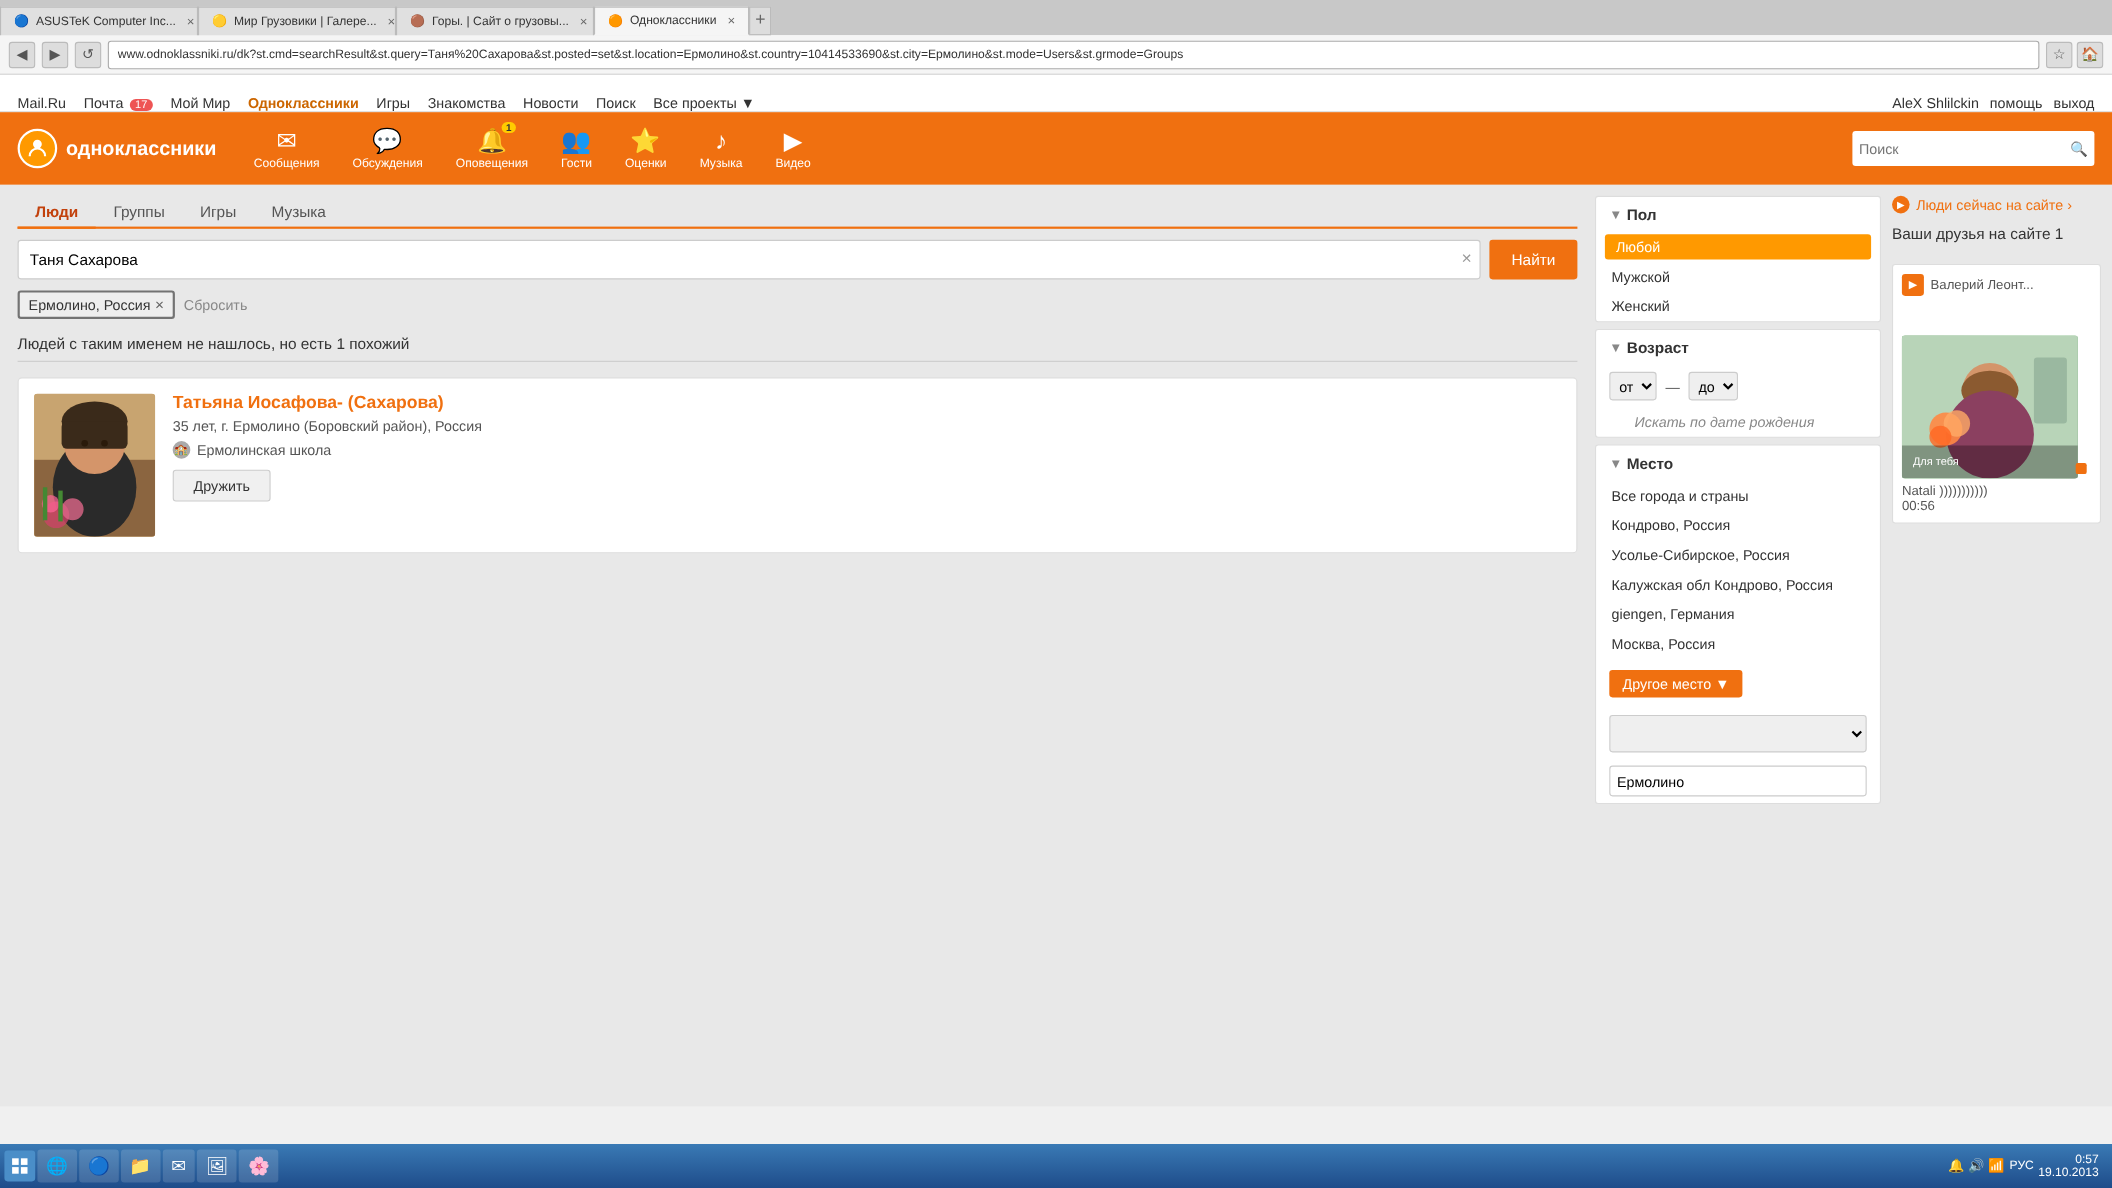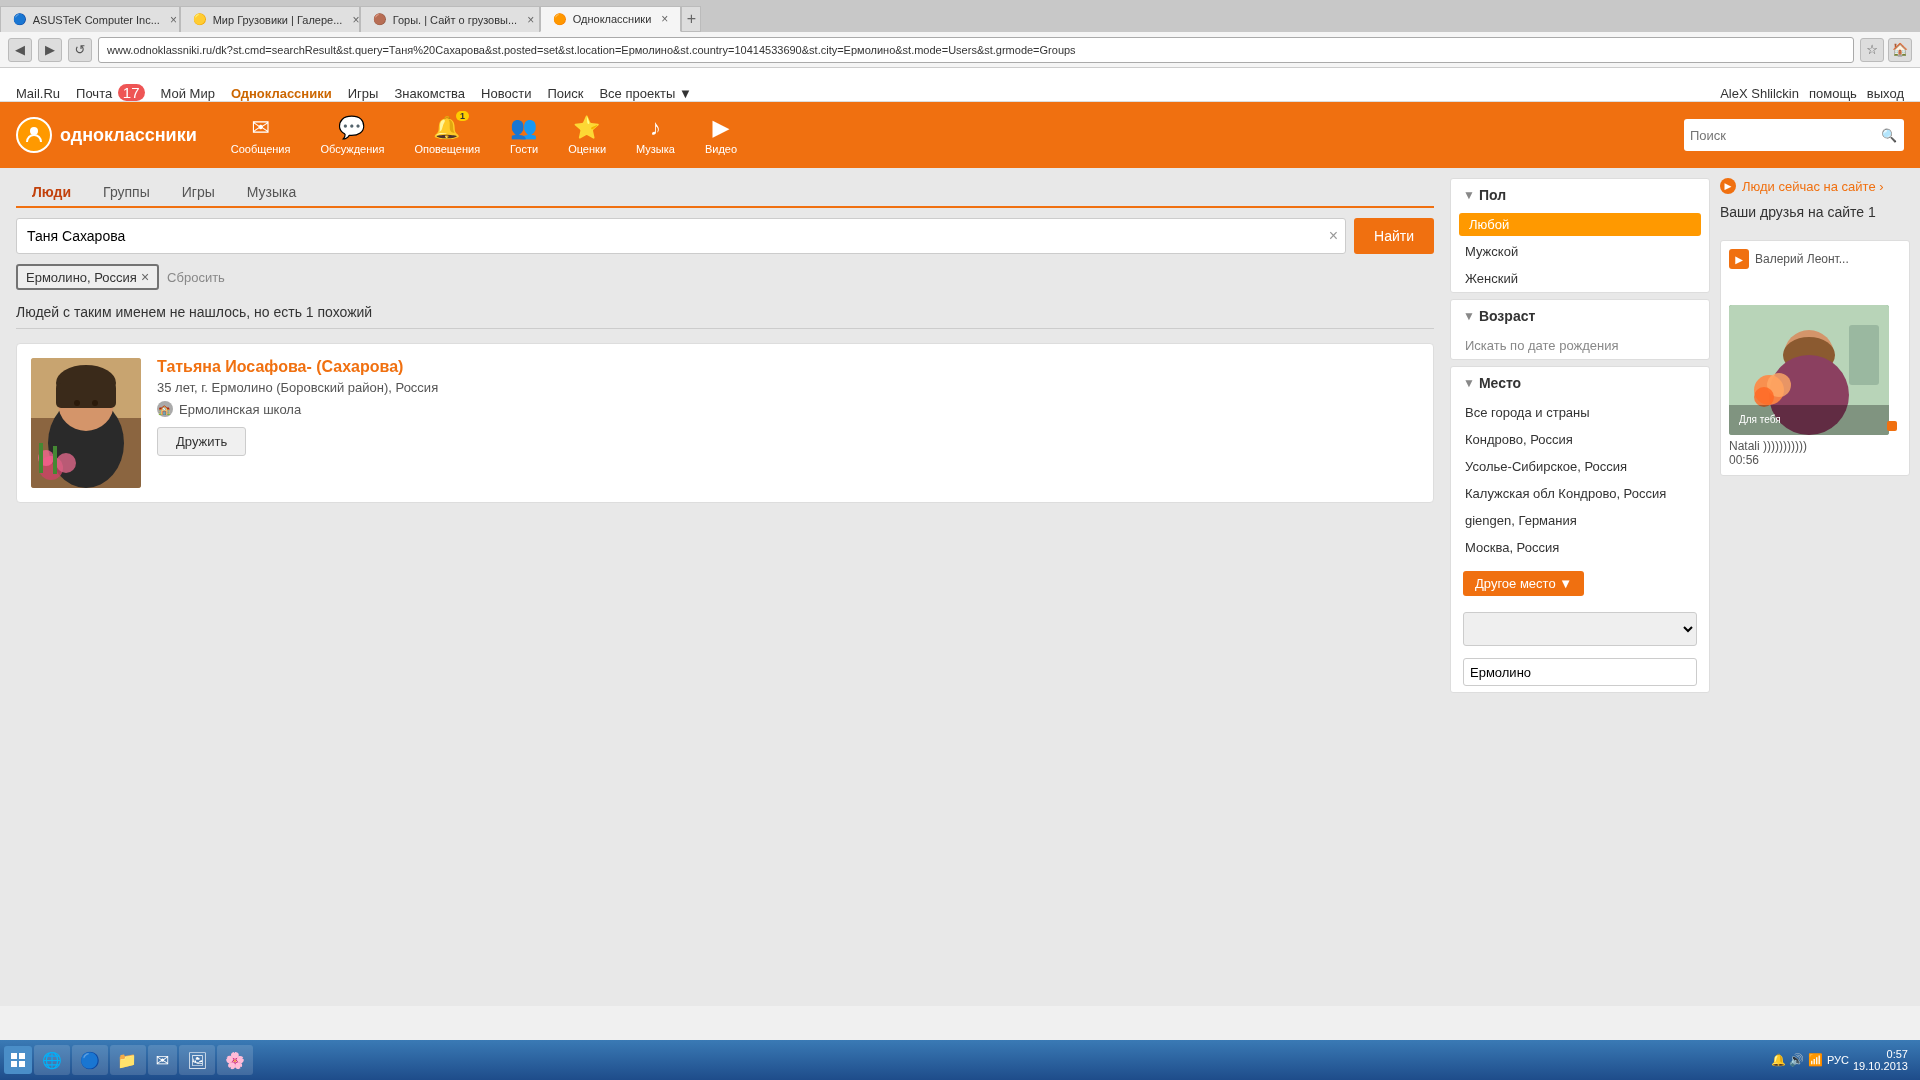--- a/index.html
+++ b/index.html
@@ -80,21 +80,21 @@
       gap: 16px;
       font-size: 13px;
     }
     .top-nav a { color: #333; text-decoration: none; }
     .top-nav .bold { font-weight: bold; color: #cc6600; }
     .top-nav .badge {
       background: #e55;
       color: white;
       border-radius: 10px;
       padding: 0 5px;
-      font-size: 15px;
+      font-size: 10px;
       margin-left: 2px;
     }
     .top-nav-right { margin-left: auto; display: flex; align-items: center; gap: 10px; }
 
     
     .ok-header {
       background: #f07010;
       height: 66px;
       display: flex;
       align-items: center;
@@ -374,20 +374,22 @@
       border: 1px solid #ccc;
       border-radius: 3px;
       font-size: 13px;
       padding: 0 4px;
     }
     .age-dash { color: #555; }
     .search-by-birthday {
       padding: 6px 14px;
       color: #888;
       font-size: 13px;
+      font-style: italic;
+      margin-left: 21px;
     }
     .location-option {
       padding: 6px 14px;
       cursor: pointer;
       font-size: 13px;
       color: #333;
     }
     .other-place-btn {
       margin: 4px 12px;
       padding: 5px 12px;
@@ -745,20 +747,29 @@
       <div class="filter-option selected">Любой</div>
       <div class="filter-option">Мужской</div>
       <div class="filter-option">Женский</div>
     </div>
 
     <div class="filter-section">
       <div class="filter-section-title">
         <span class="filter-section-arrow">▼</span>
         <span>Возраст</span>
       </div>
+      <div class="filter-age-row">
+        <select class="age-select">
+          <option>от</option>
+        </select>
+        <span class="age-dash">—</span>
+        <select class="age-select">
+          <option>до</option>
+        </select>
+      </div>
       <div class="search-by-birthday">Искать по дате рождения</div>
     </div>
 
     <div class="filter-section">
       <div class="filter-section-title">
         <span class="filter-section-arrow">▼</span>
         <span>Место</span>
       </div>
       <div class="location-option">Все города и страны</div>
       <div class="location-option">Кондрово, Россия</div>

